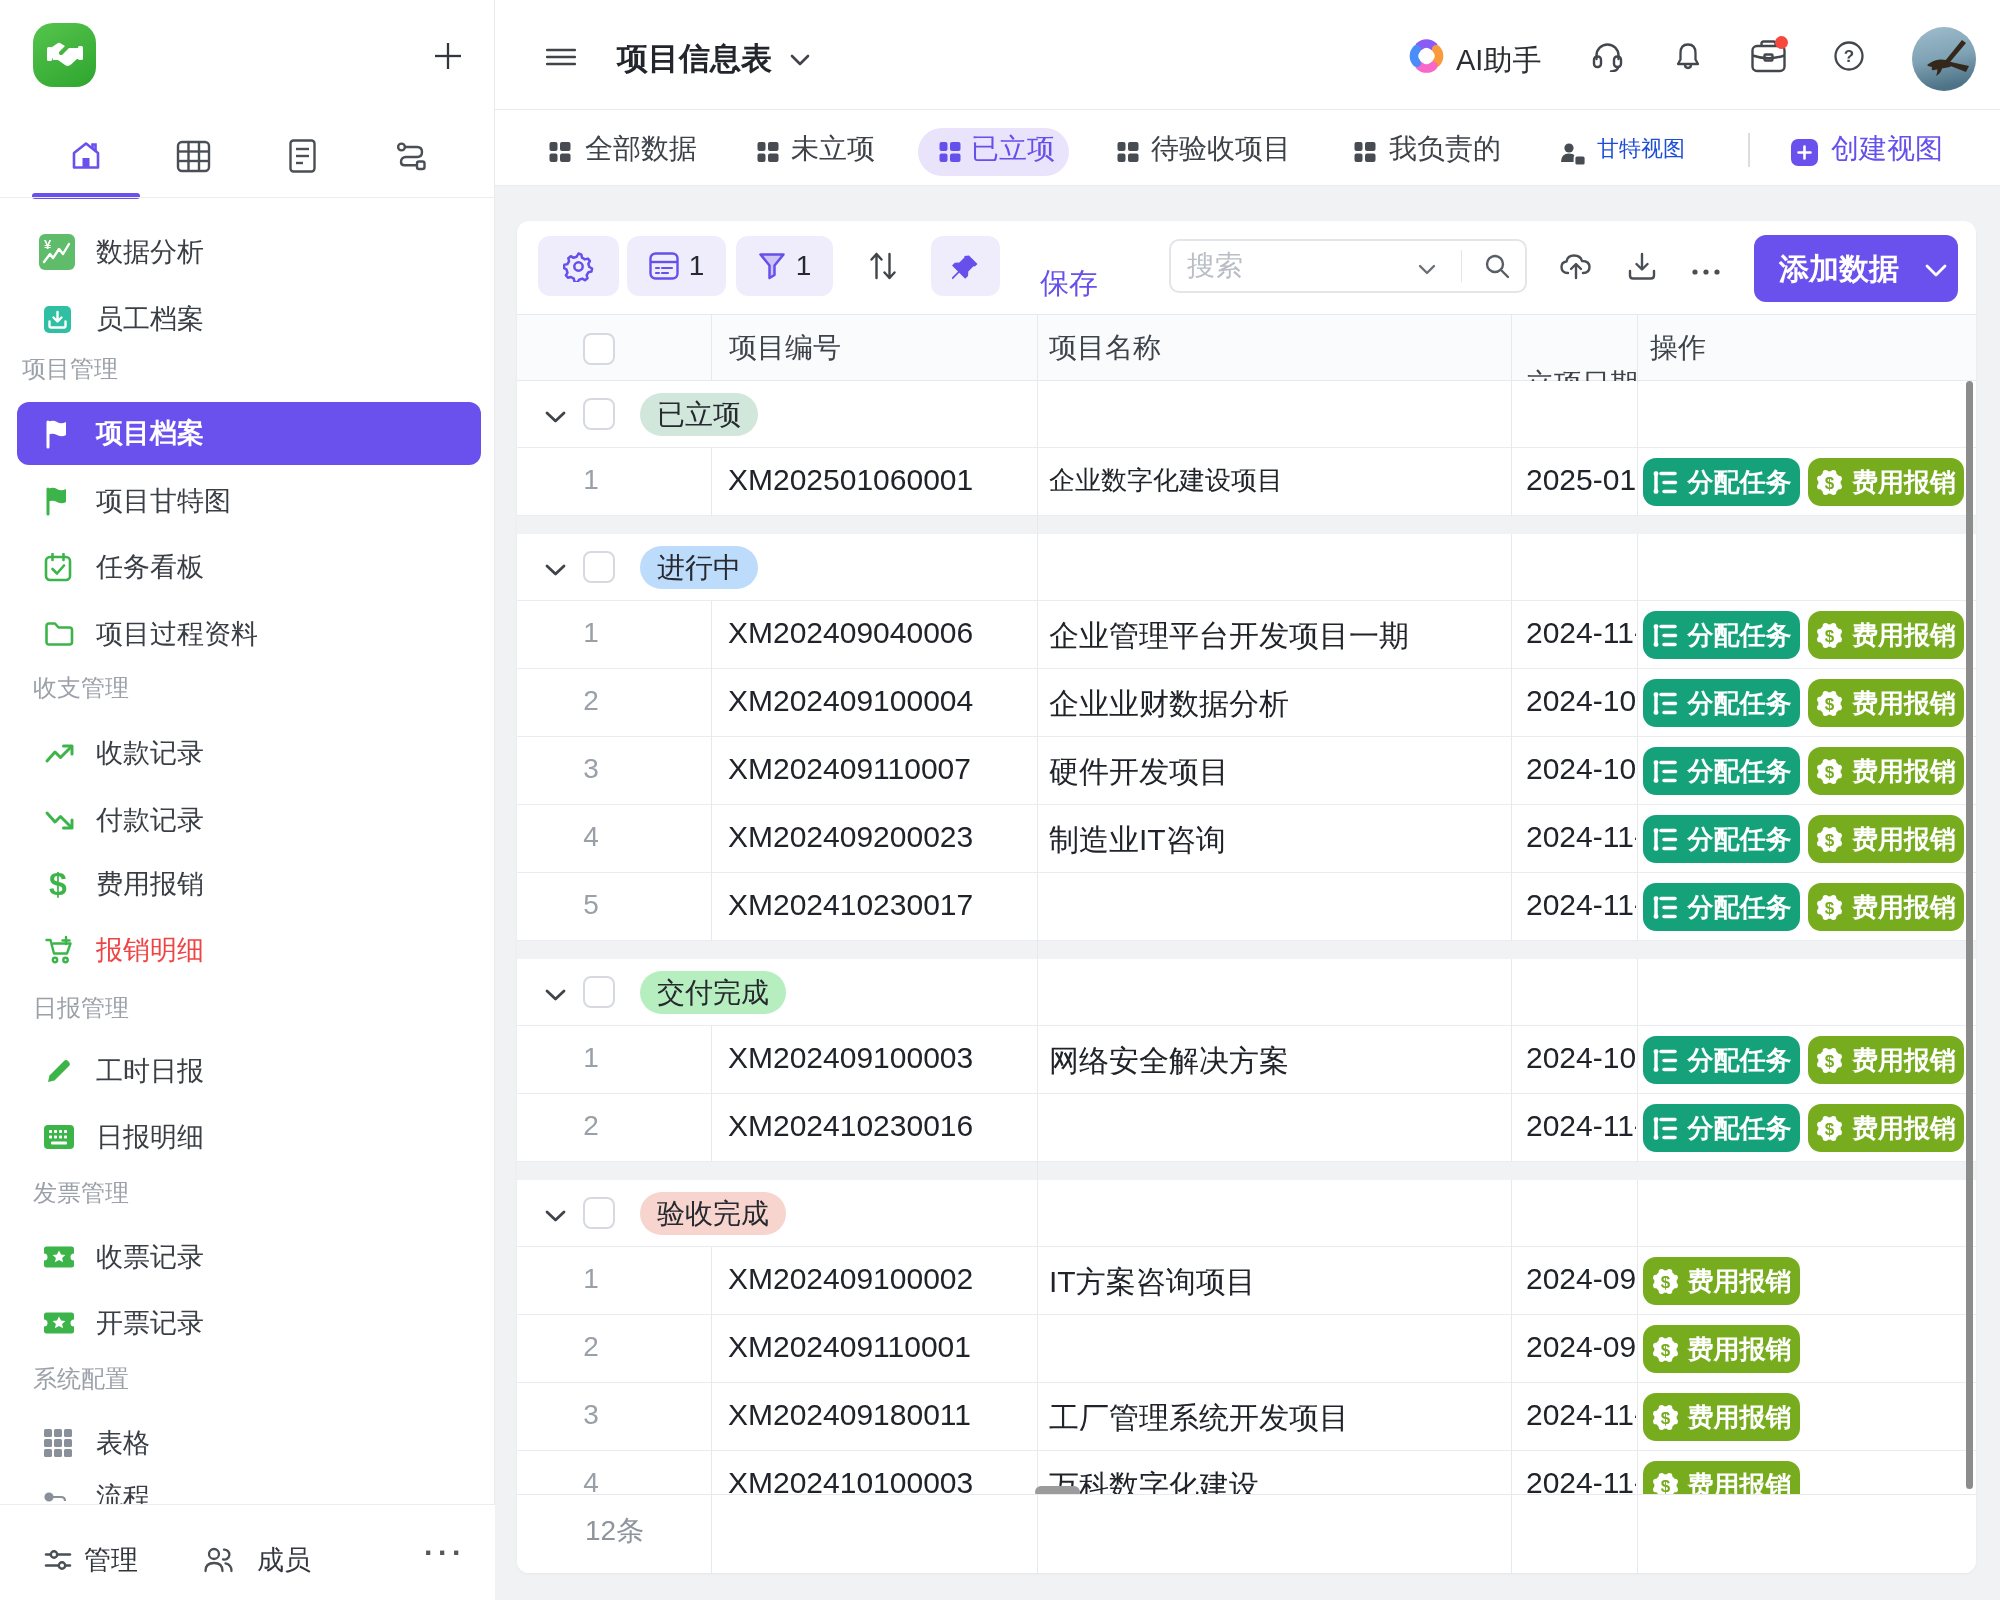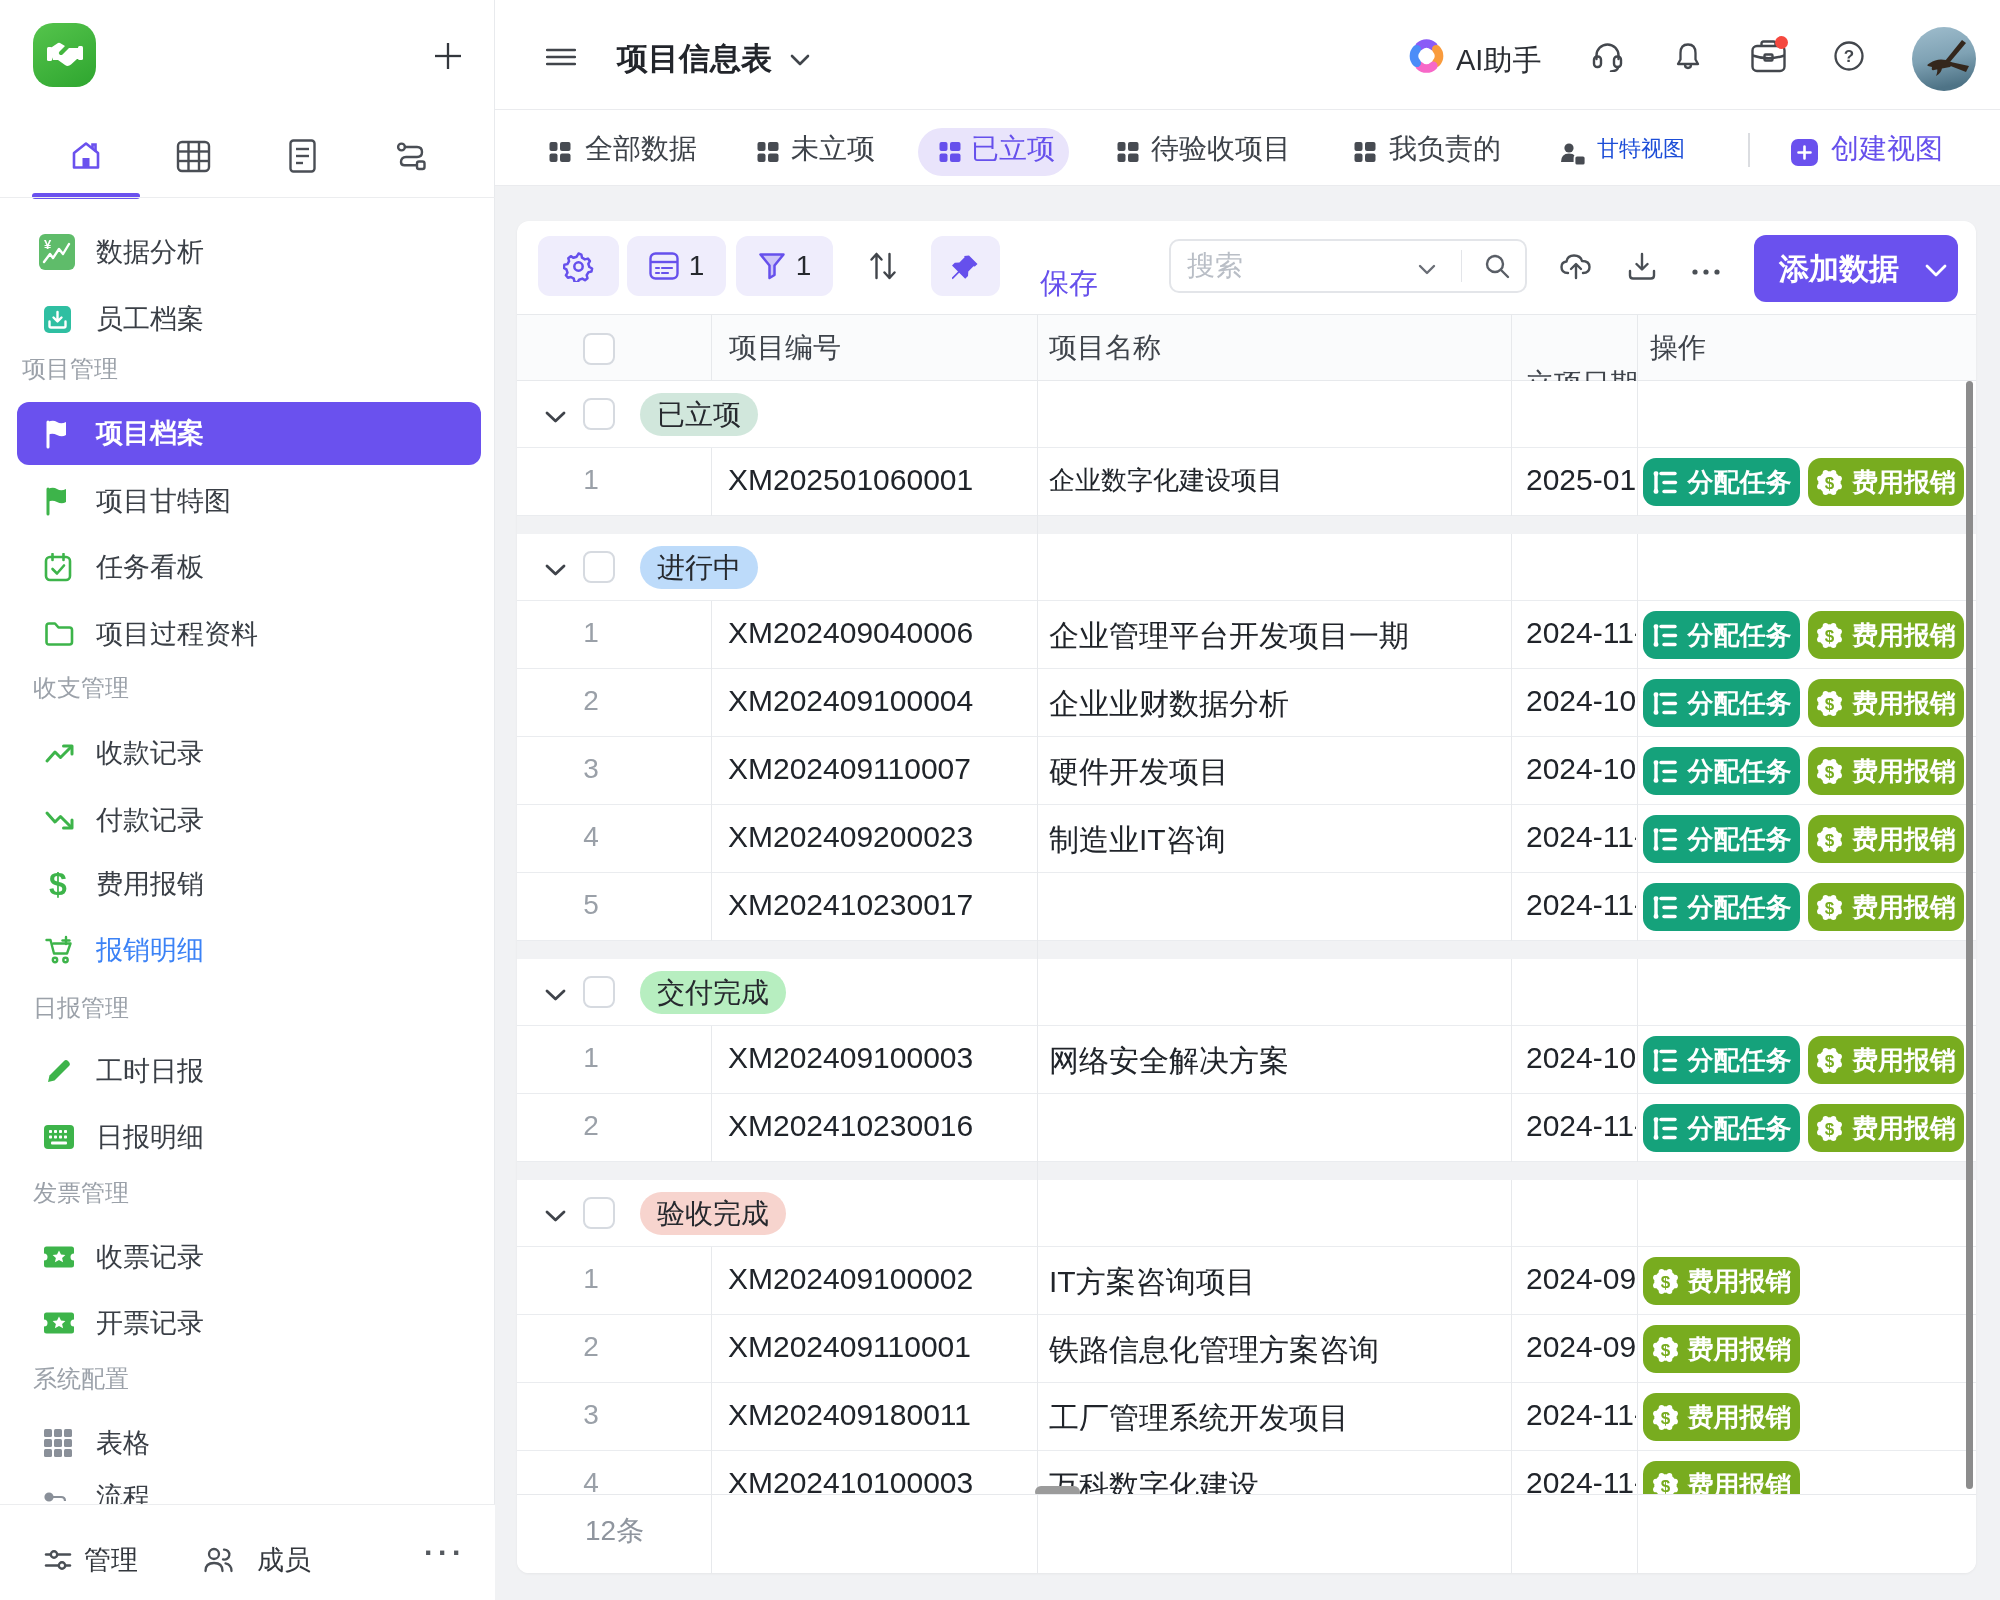--- a/index.html
+++ b/index.html
@@ -122,21 +122,21 @@
       <svg width="30" height="30" viewBox="0 0 30 30" fill="none">
         <g stroke="#3DB44A" stroke-width="2.4" stroke-linecap="round" stroke-linejoin="round">
           <path d="M2.5 5 h4 l3.5 13.5 h13 l3.5-10 h-17"></path>
           <circle cx="11" cy="25" r="2.2"></circle>
           <circle cx="21.5" cy="25" r="2.2"></circle>
           <line x1="22" y1="2" x2="22" y2="9"></line>
           <line x1="18.5" y1="5.5" x2="25.5" y2="5.5"></line>
         </g>
       </svg>
     </div>
-    <div style="position:absolute;left:96px;top:932px;width:340px;height:36px;font-size:27px;color:#3b82f6;line-height:36px;">报销明细</div>
+    <div style="position:absolute;left:96px;top:932px;width:340px;height:36px;font-size:27px;color:#ef4444;line-height:36px;">报销明细</div>
     <div style="position:absolute;left:33px;top:993px;width:300px;height:30px;font-size:24px;color:#9BA1A9;line-height:30px;">日报管理</div>
     <div style="position:absolute;left:44px;top:1057px;width:29px;height:29px;display:flex;align-items:center;justify-content:center;">
       <svg width="29" height="29" viewBox="0 0 29 29" fill="none">
         <path d="M4 25 l1.5-6.5 L20 4 q2-2 4.5 .5 t.5 4.5 L10.5 23.5 Z" fill="#3DB44A"></path>
       </svg>
     </div>
     <div style="position:absolute;left:96px;top:1053px;width:340px;height:36px;font-size:27px;color:#3A3F46;line-height:36px;">工时日报</div>
     <div style="position:absolute;left:44px;top:1125px;width:30px;height:24px;display:flex;align-items:center;justify-content:center;">
       <svg width="30" height="24" viewBox="0 0 30 24" fill="none">
         <rect width="30" height="24" rx="4" fill="#3DB44A"></rect>
@@ -831,21 +831,20 @@
       </div>
     </div>
     <div style="position:absolute;left:194px;top:1026px;width:1px;height:68px;background:#E7E9EC;"></div>
     <div style="position:absolute;left:520px;top:1026px;width:1px;height:68px;background:#E7E9EC;"></div>
     <div style="position:absolute;left:994px;top:1026px;width:1px;height:68px;background:#E7E9EC;"></div>
     <div style="position:absolute;left:1120px;top:1026px;width:1px;height:68px;background:#E7E9EC;"></div>
     <div style="position:absolute;left:0px;top:1094px;width:1459px;height:68px;background:#fff;border-bottom:1px solid #EAECEF;">
       <div style="position:relative;width:100%;height:100%;">
         <div style="position:absolute;left:56px;top:16px;width:36px;text-align:center;font-size:28px;color:#9AA0A8;">2</div>
         <div style="position:absolute;left:211px;top:15px;font-size:30px;color:#20242A;">XM202409110001</div>
-        <div style="position:absolute;left:532px;top:15px;font-size:30px;color:#20242A;white-space:nowrap;">铁路信息化管理方案咨询</div>
         <div style="position:absolute;left:1009px;top:15px;width:110px;overflow:hidden;font-size:30px;color:#20242A;white-space:nowrap;">2024-09-11</div>
         <div style="position:absolute;left:1126px;top:10px;width:157px;height:48px;background:#78AC1F;border-radius:13px;display:flex;align-items:center;justify-content:center;gap:9px;">
           <svg width="27" height="27" viewBox="0 0 27 27" fill="none">
             <circle cx="23.01595950689313" cy="17.441638575918688" r="2.9" fill="#fff"></circle>
             <circle cx="17.44164168568548" cy="23.01595821878525" r="2.9" fill="#fff"></circle>
             <circle cx="9.558364533848525" cy="23.01596079499999" r="2.9" fill="#fff"></circle>
             <circle cx="3.9840430693236435" cy="17.44164479545185" r="2.9" fill="#fff"></circle>
             <circle cx="3.9840379168941613" cy="9.55836764361616" r="2.9" fill="#fff"></circle>
             <circle cx="9.558352094782201" cy="3.9840443574335556" r="2.9" fill="#fff"></circle>
             <circle cx="17.441629246615786" cy="3.9840366287893314" r="2.9" fill="#fff"></circle>

